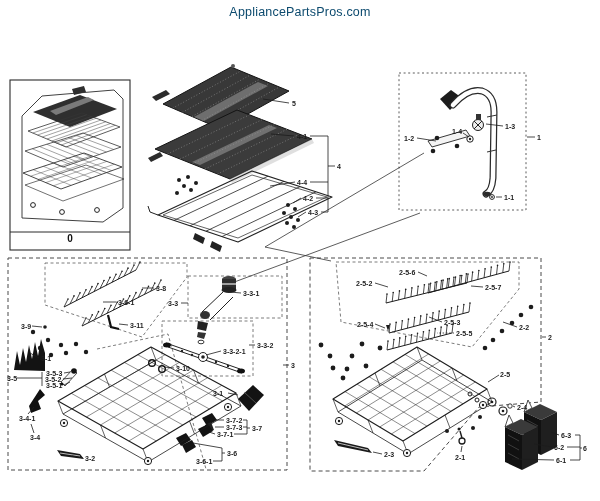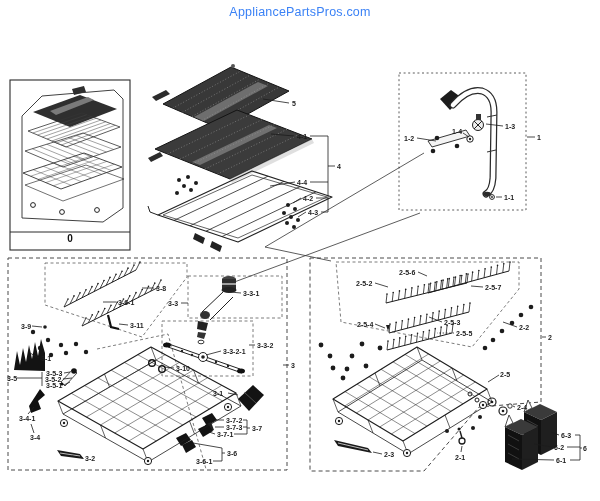--- a/index.html
+++ b/index.html
@@ -1,19 +1,19 @@
 <!DOCTYPE html>
 <html><head>
 <meta charset="utf-8">
 <style>
   html,body{margin:0;padding:0;background:#fff;}
   .stage{position:relative;width:600px;height:501px;background:#fff;overflow:hidden;
          font-family:"Liberation Sans",sans-serif;}
   .brand{position:absolute;top:5px;left:0;right:0;text-align:center;
-         color:#3b82f6;font-size:12.5px;letter-spacing:.2px;}
+         color:#0c4a6e;font-size:12.5px;letter-spacing:.2px;}
   .zero{position:absolute;left:11px;top:233px;width:118px;text-align:center;
         font-size:10px;font-weight:700;color:#111;}
   svg{position:absolute;left:0;top:0;}
   text{font-family:"Liberation Sans",sans-serif;}
 </style>
 </head>
 <body>
 
 <div class="stage">
   <div class="brand">AppliancePartsPros.com</div>

